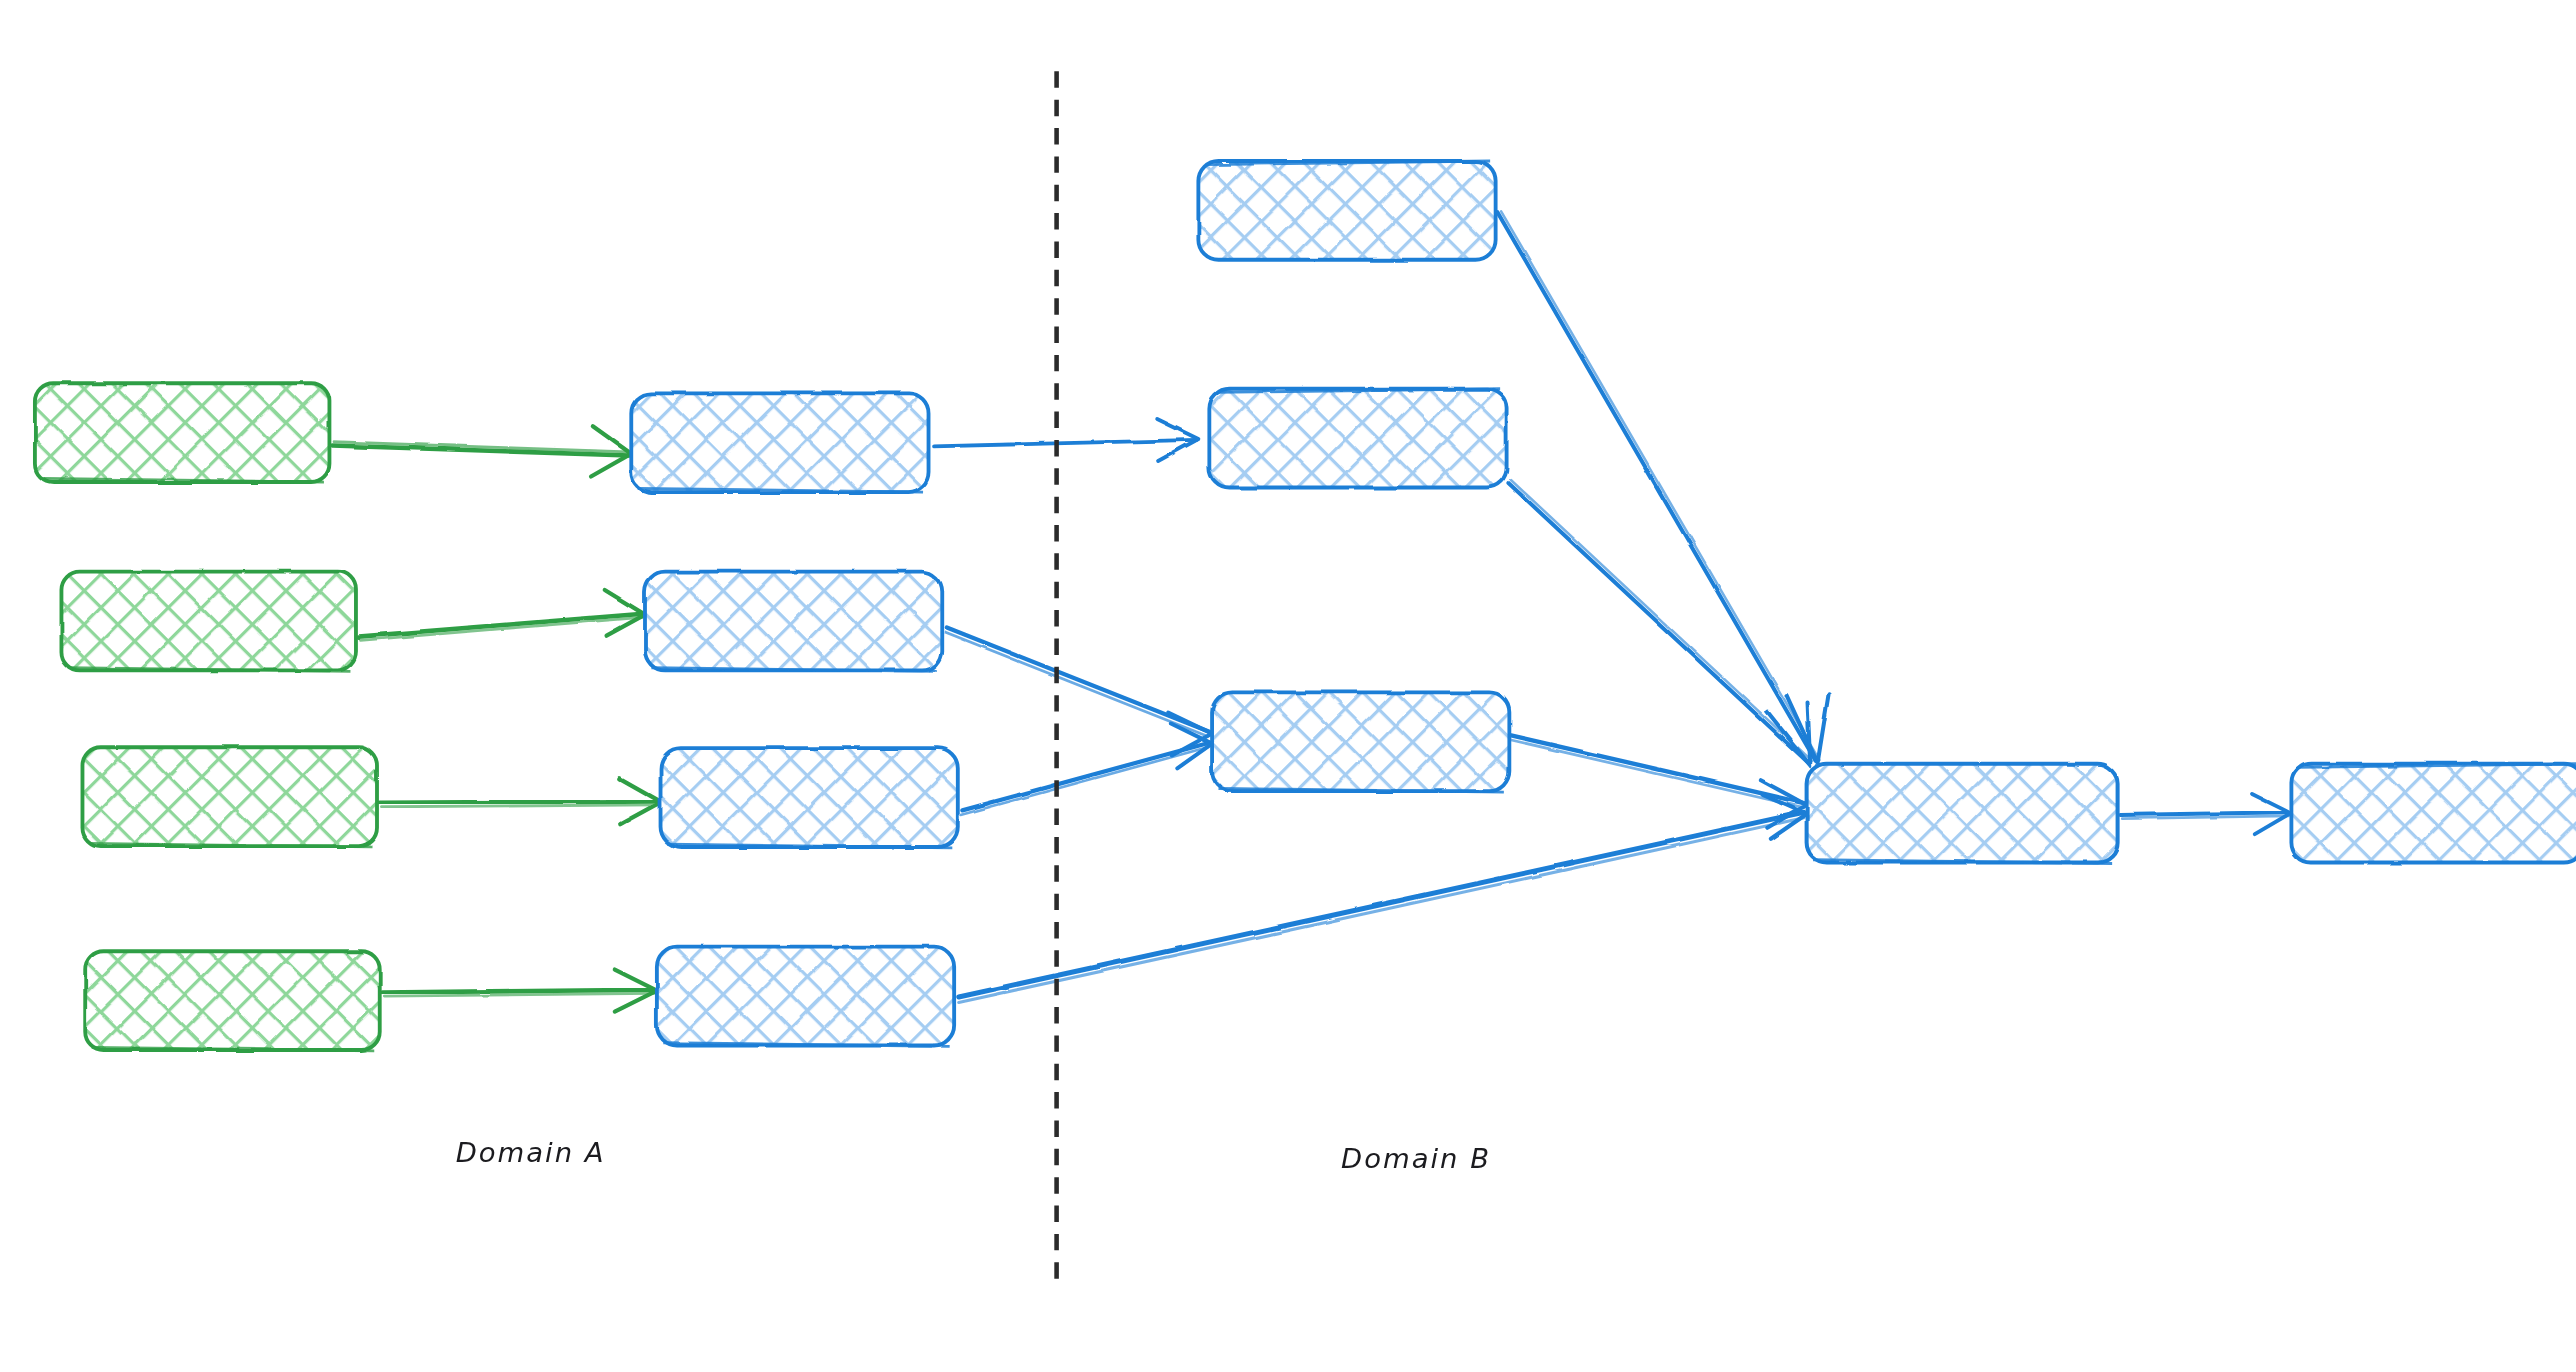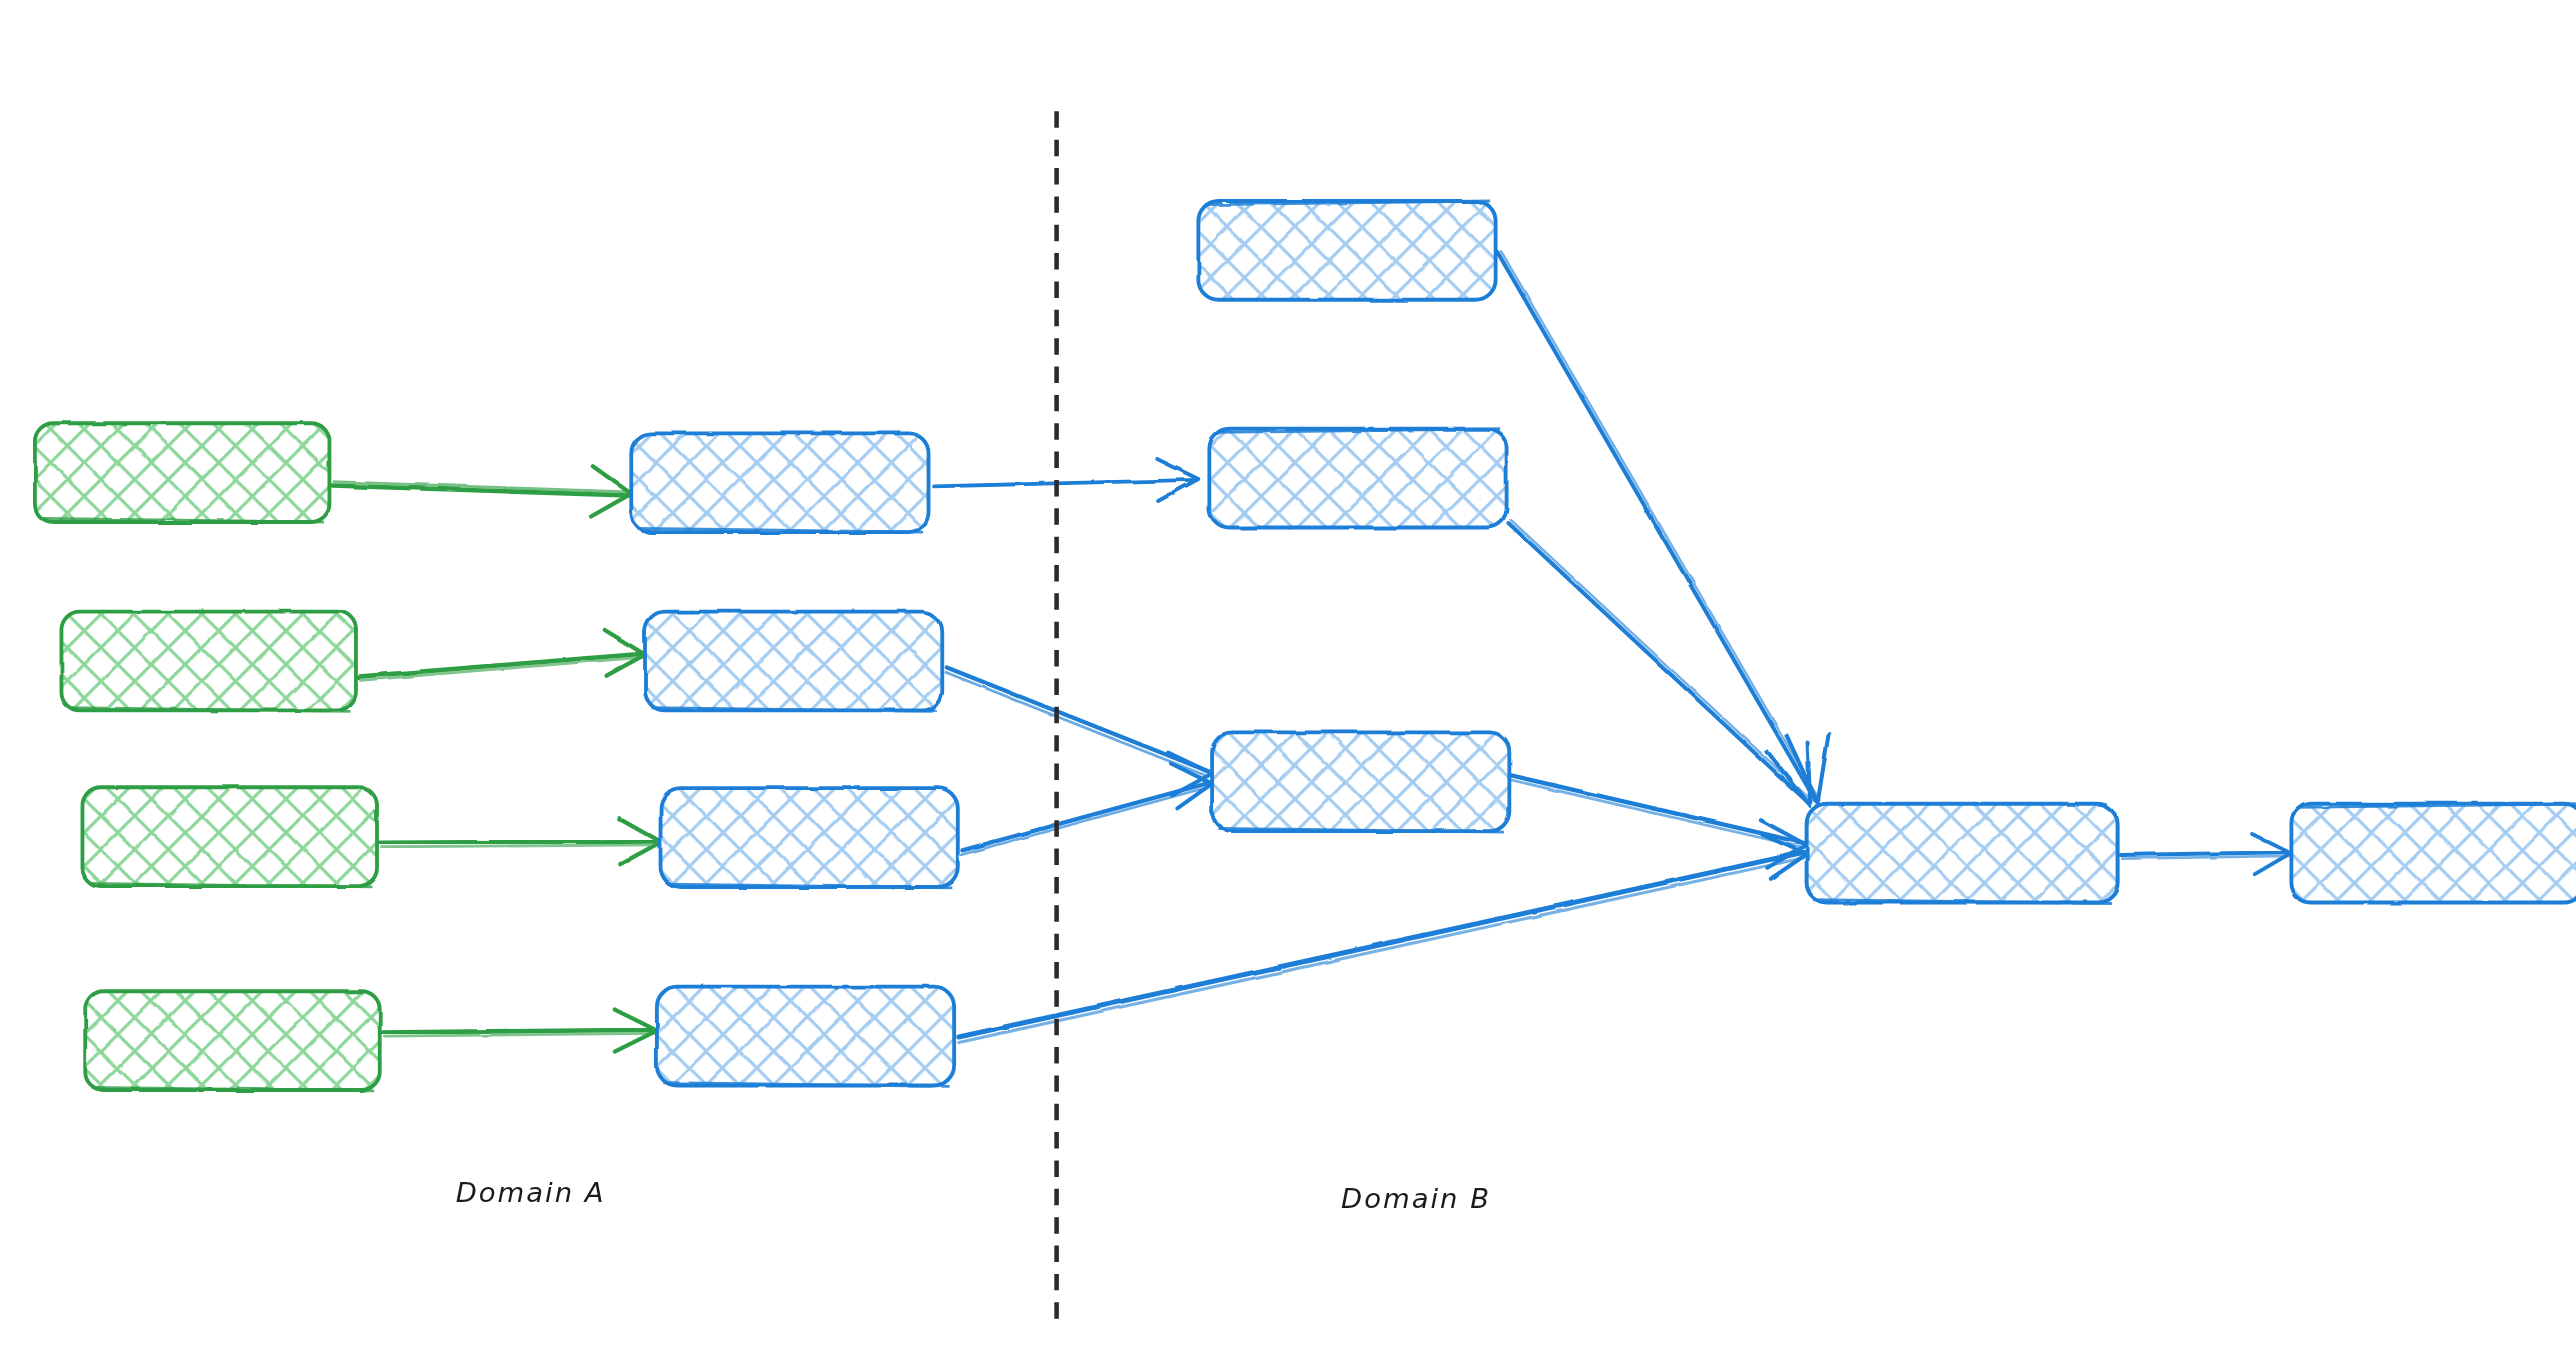--- a/index.html
+++ b/index.html
@@ -1,21 +1,21 @@
 <!DOCTYPE html>
 <html style="font-size:14.6px"><head>
 <meta charset="utf-8">
 <title>Domain A / Domain B Flow Diagram</title>
 <style>
   html,body{margin:0;padding:0;background:#ffffff;}
   body{
     width:2576px;height:1372px;overflow:hidden;
     font-family:"DejaVu Sans", sans-serif;
   }
-  #canvas-root{position:relative;width:2576px;height:972px;background:#ffffff;margin-top:40px;}
+  #canvas-root{position:relative;width:2576px;height:972px;background:#ffffff;}
   svg#diagram{position:absolute;left:0;top:0;width:2576px;height:1372px;display:block;}
   .domain-label{
     font-family:"DejaVu Sans", sans-serif;
     font-size:30px; font-style:italic; font-weight:400;
     letter-spacing:2.2px;
     fill:#1b1b1f;
   }
 </style>
 </head>
 <body>

